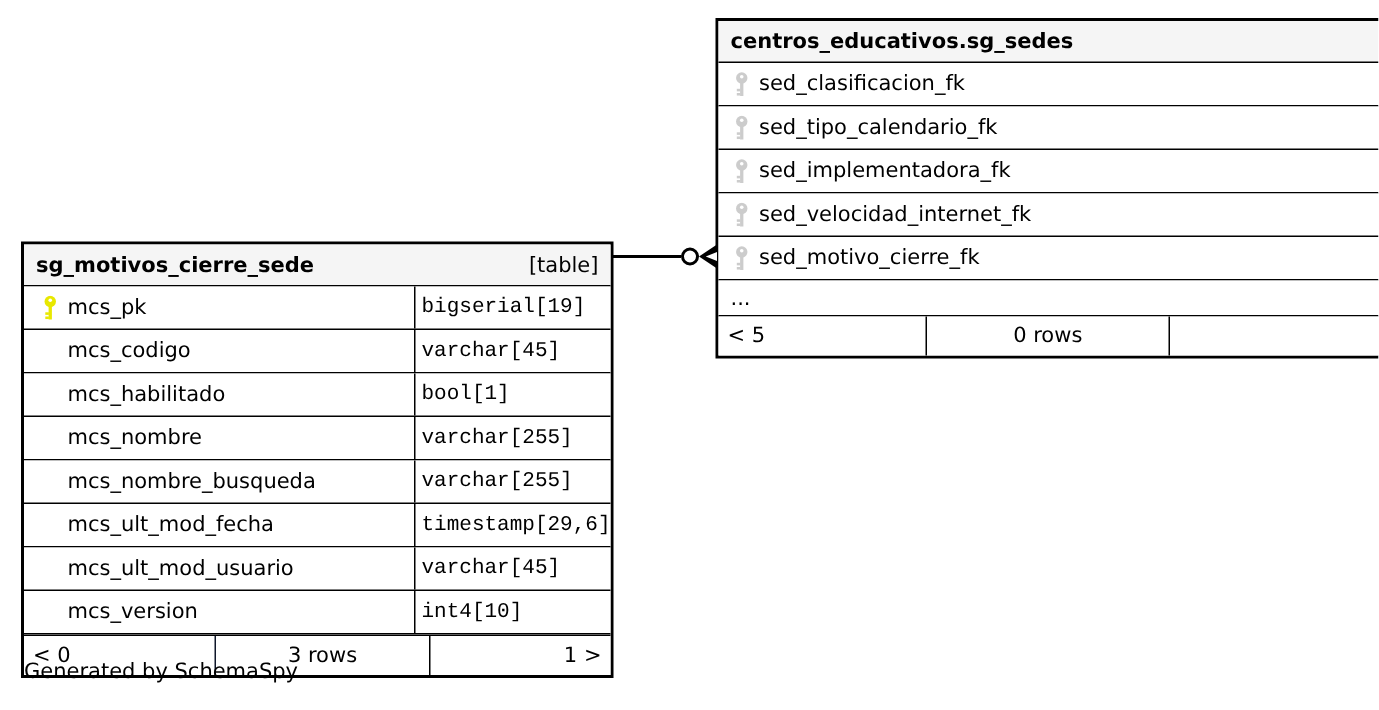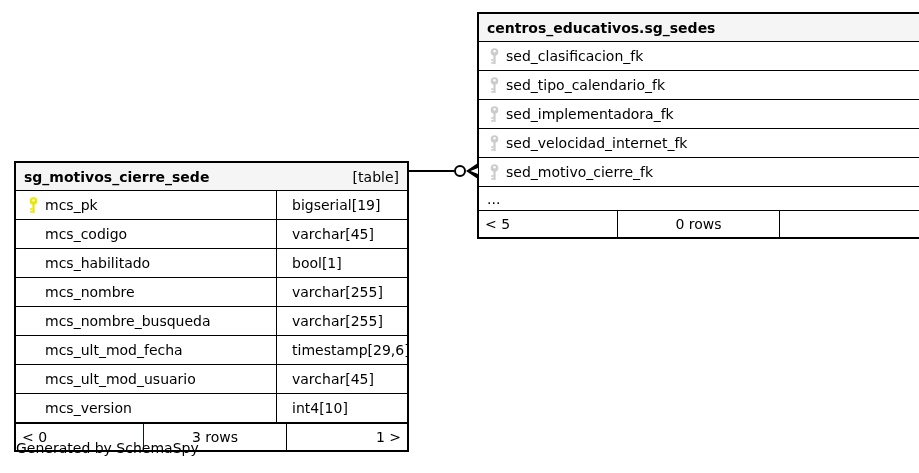--- a/index.html
+++ b/index.html
@@ -35,21 +35,21 @@
   .t-row:last-of-type{border-bottom:none;}
   .cell-name{
     display:flex;align-items:center;
     flex:0 0 260px;box-sizing:border-box;
     padding-left:11px;overflow:hidden;white-space:nowrap;
   }
   .tn-right .cell-name{flex:1 1 auto;padding-left:9px;align-items:center;}
   .cell-type{
     flex:1 1 auto;display:flex;align-items:center;
     border-left:1px solid #000;
-    padding-left:15px;white-space:nowrap;
+    padding-left:4px;white-space:nowrap;font-family:Liberation Mono, monospace;
   }
   .key-slot{
     flex:0 0 12px;height:17px;margin-right:6px;
     display:inline-flex;align-items:center;justify-content:center;
   }
   .key-slot svg{display:block;}
   .key-pk{fill:#e8e800;}
   .key-fk{fill:#cccccc;}
   .t-ellipsis{
     height:23px;display:flex;align-items:center;

